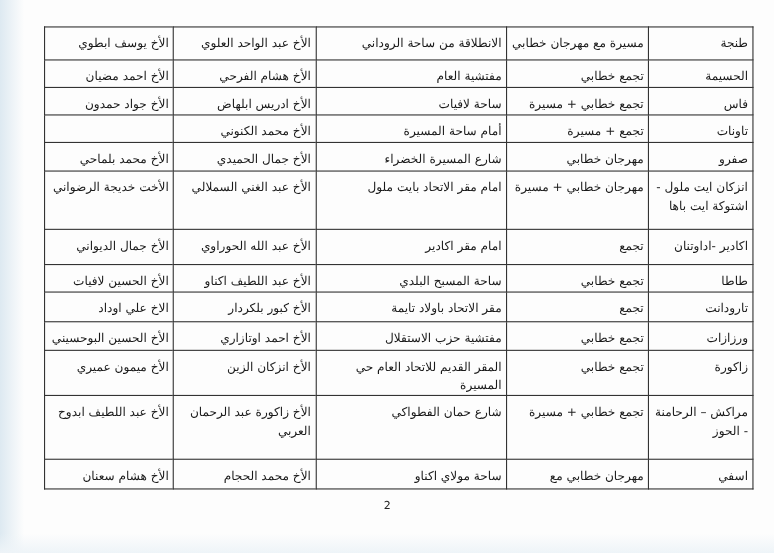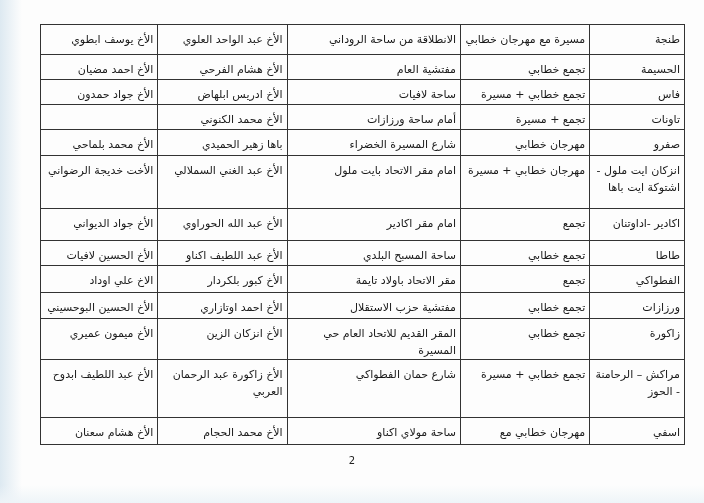--- a/index.html
+++ b/index.html
@@ -108,41 +108,41 @@
         </td>
   </tr>
       <tr style="height: 25px;">
     <td>
           <span class="cell">تاونات</span>
         </td>
     <td>
           <span class="cell">تجمع + مسيرة</span>
         </td>
     <td>
-          <span class="cell">أمام ساحة ورزازات</span>
+          <span class="cell">أمام ساحة المسيرة</span>
         </td>
     <td>
           <span class="cell">الأخ محمد الكنوني</span>
         </td>
     <td>
           <span class="cell"></span>
         </td>
   </tr>
       <tr style="height: 26px;">
     <td>
           <span class="cell">صفرو</span>
         </td>
     <td>
           <span class="cell">مهرجان خطابي</span>
         </td>
     <td>
           <span class="cell">شارع المسيرة الخضراء</span>
         </td>
     <td>
-          <span class="cell">باها زهير الحميدي</span>
+          <span class="cell">الأخ جمال الحميدي</span>
         </td>
     <td>
           <span class="cell">الأخ محمد بلماحي</span>
         </td>
   </tr>
       <tr style="height: 53px;">
     <td>
           <span class="cell">انزكان ايت ملول - اشتوكة ايت باها</span>
         </td>
     <td>
@@ -165,21 +165,21 @@
     <td>
           <span class="cell">تجمع</span>
         </td>
     <td>
           <span class="cell">امام مقر اكادير</span>
         </td>
     <td>
           <span class="cell">الأخ عبد الله الحوراوي</span>
         </td>
     <td>
-          <span class="cell">الأخ جواد الديواني</span>
+          <span class="cell">الأخ جمال الديواني</span>
         </td>
   </tr>
       <tr style="height: 25px;">
     <td>
           <span class="cell">طاطا</span>
         </td>
     <td>
           <span class="cell">تجمع خطابي</span>
         </td>
     <td>
@@ -187,21 +187,21 @@
         </td>
     <td>
           <span class="cell">الأخ عبد اللطيف اكناو</span>
         </td>
     <td>
           <span class="cell">الأخ الحسين لافيات</span>
         </td>
   </tr>
       <tr style="height: 27px;">
     <td>
-          <span class="cell">الفطواكي</span>
+          <span class="cell">تارودانت</span>
         </td>
     <td>
           <span class="cell">تجمع</span>
         </td>
     <td>
           <span class="cell">مقر الاتحاد باولاد تايمة</span>
         </td>
     <td>
           <span class="cell">الأخ كبور بلكردار</span>
         </td>

